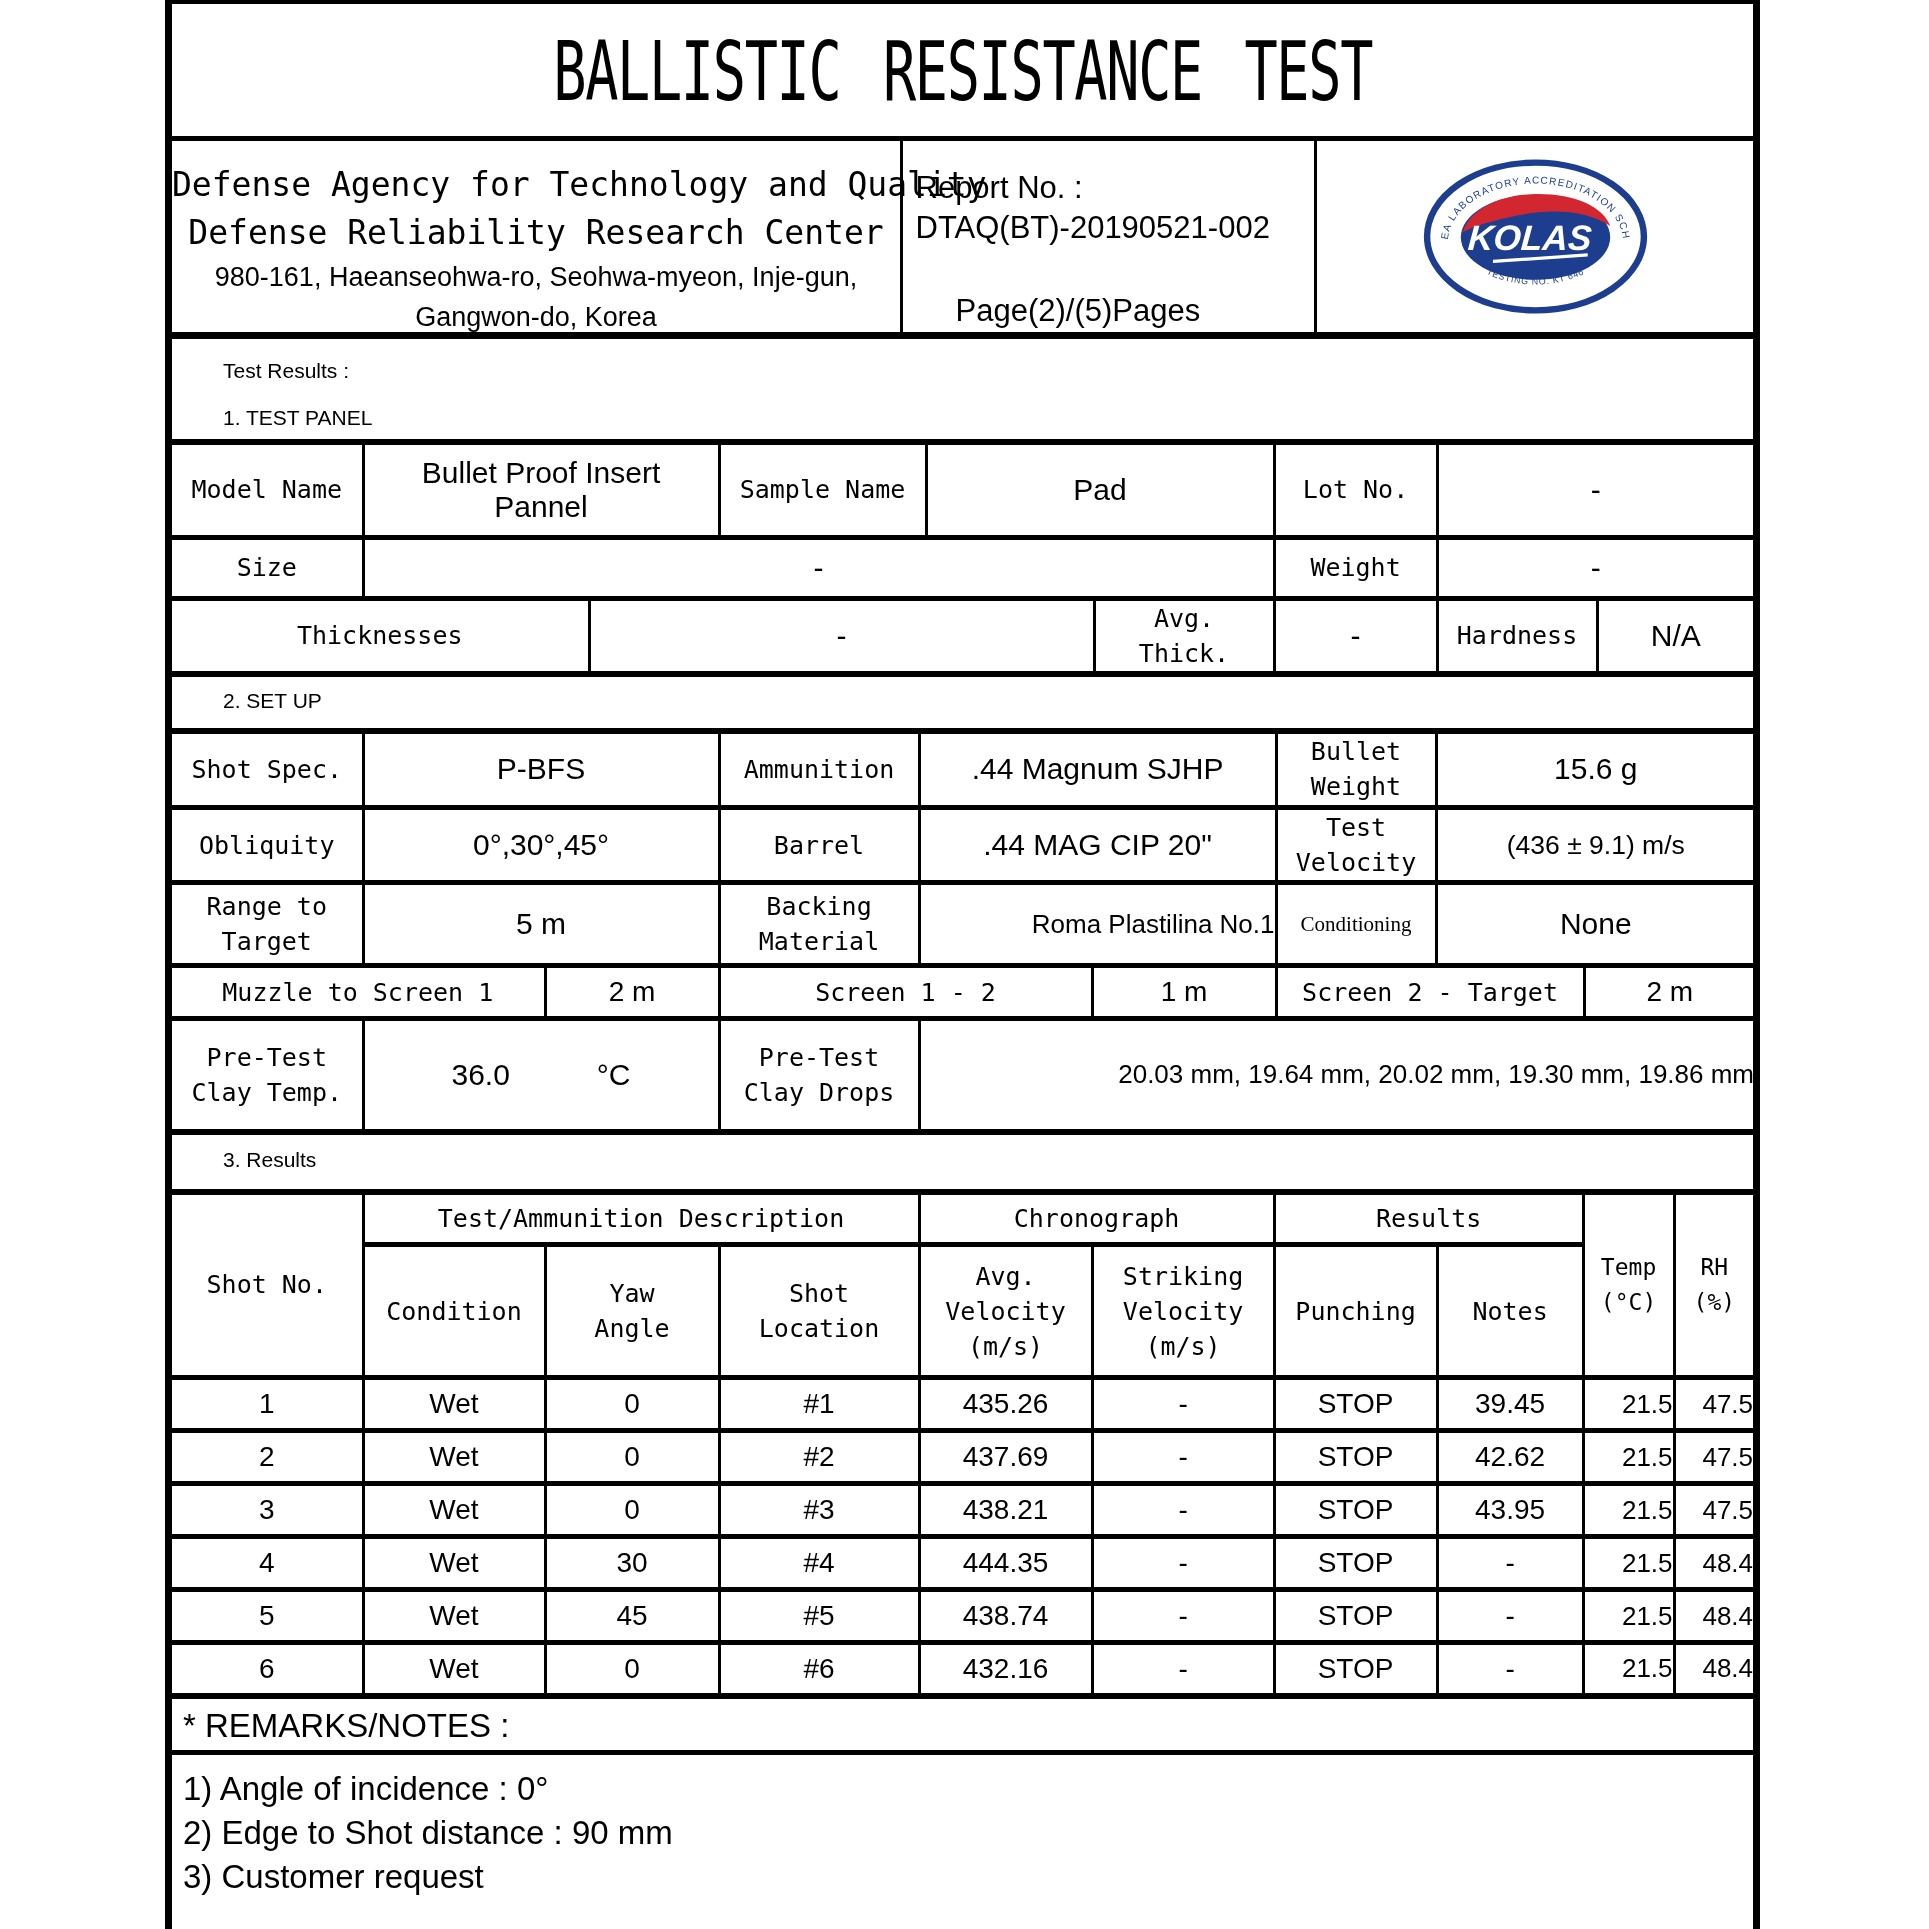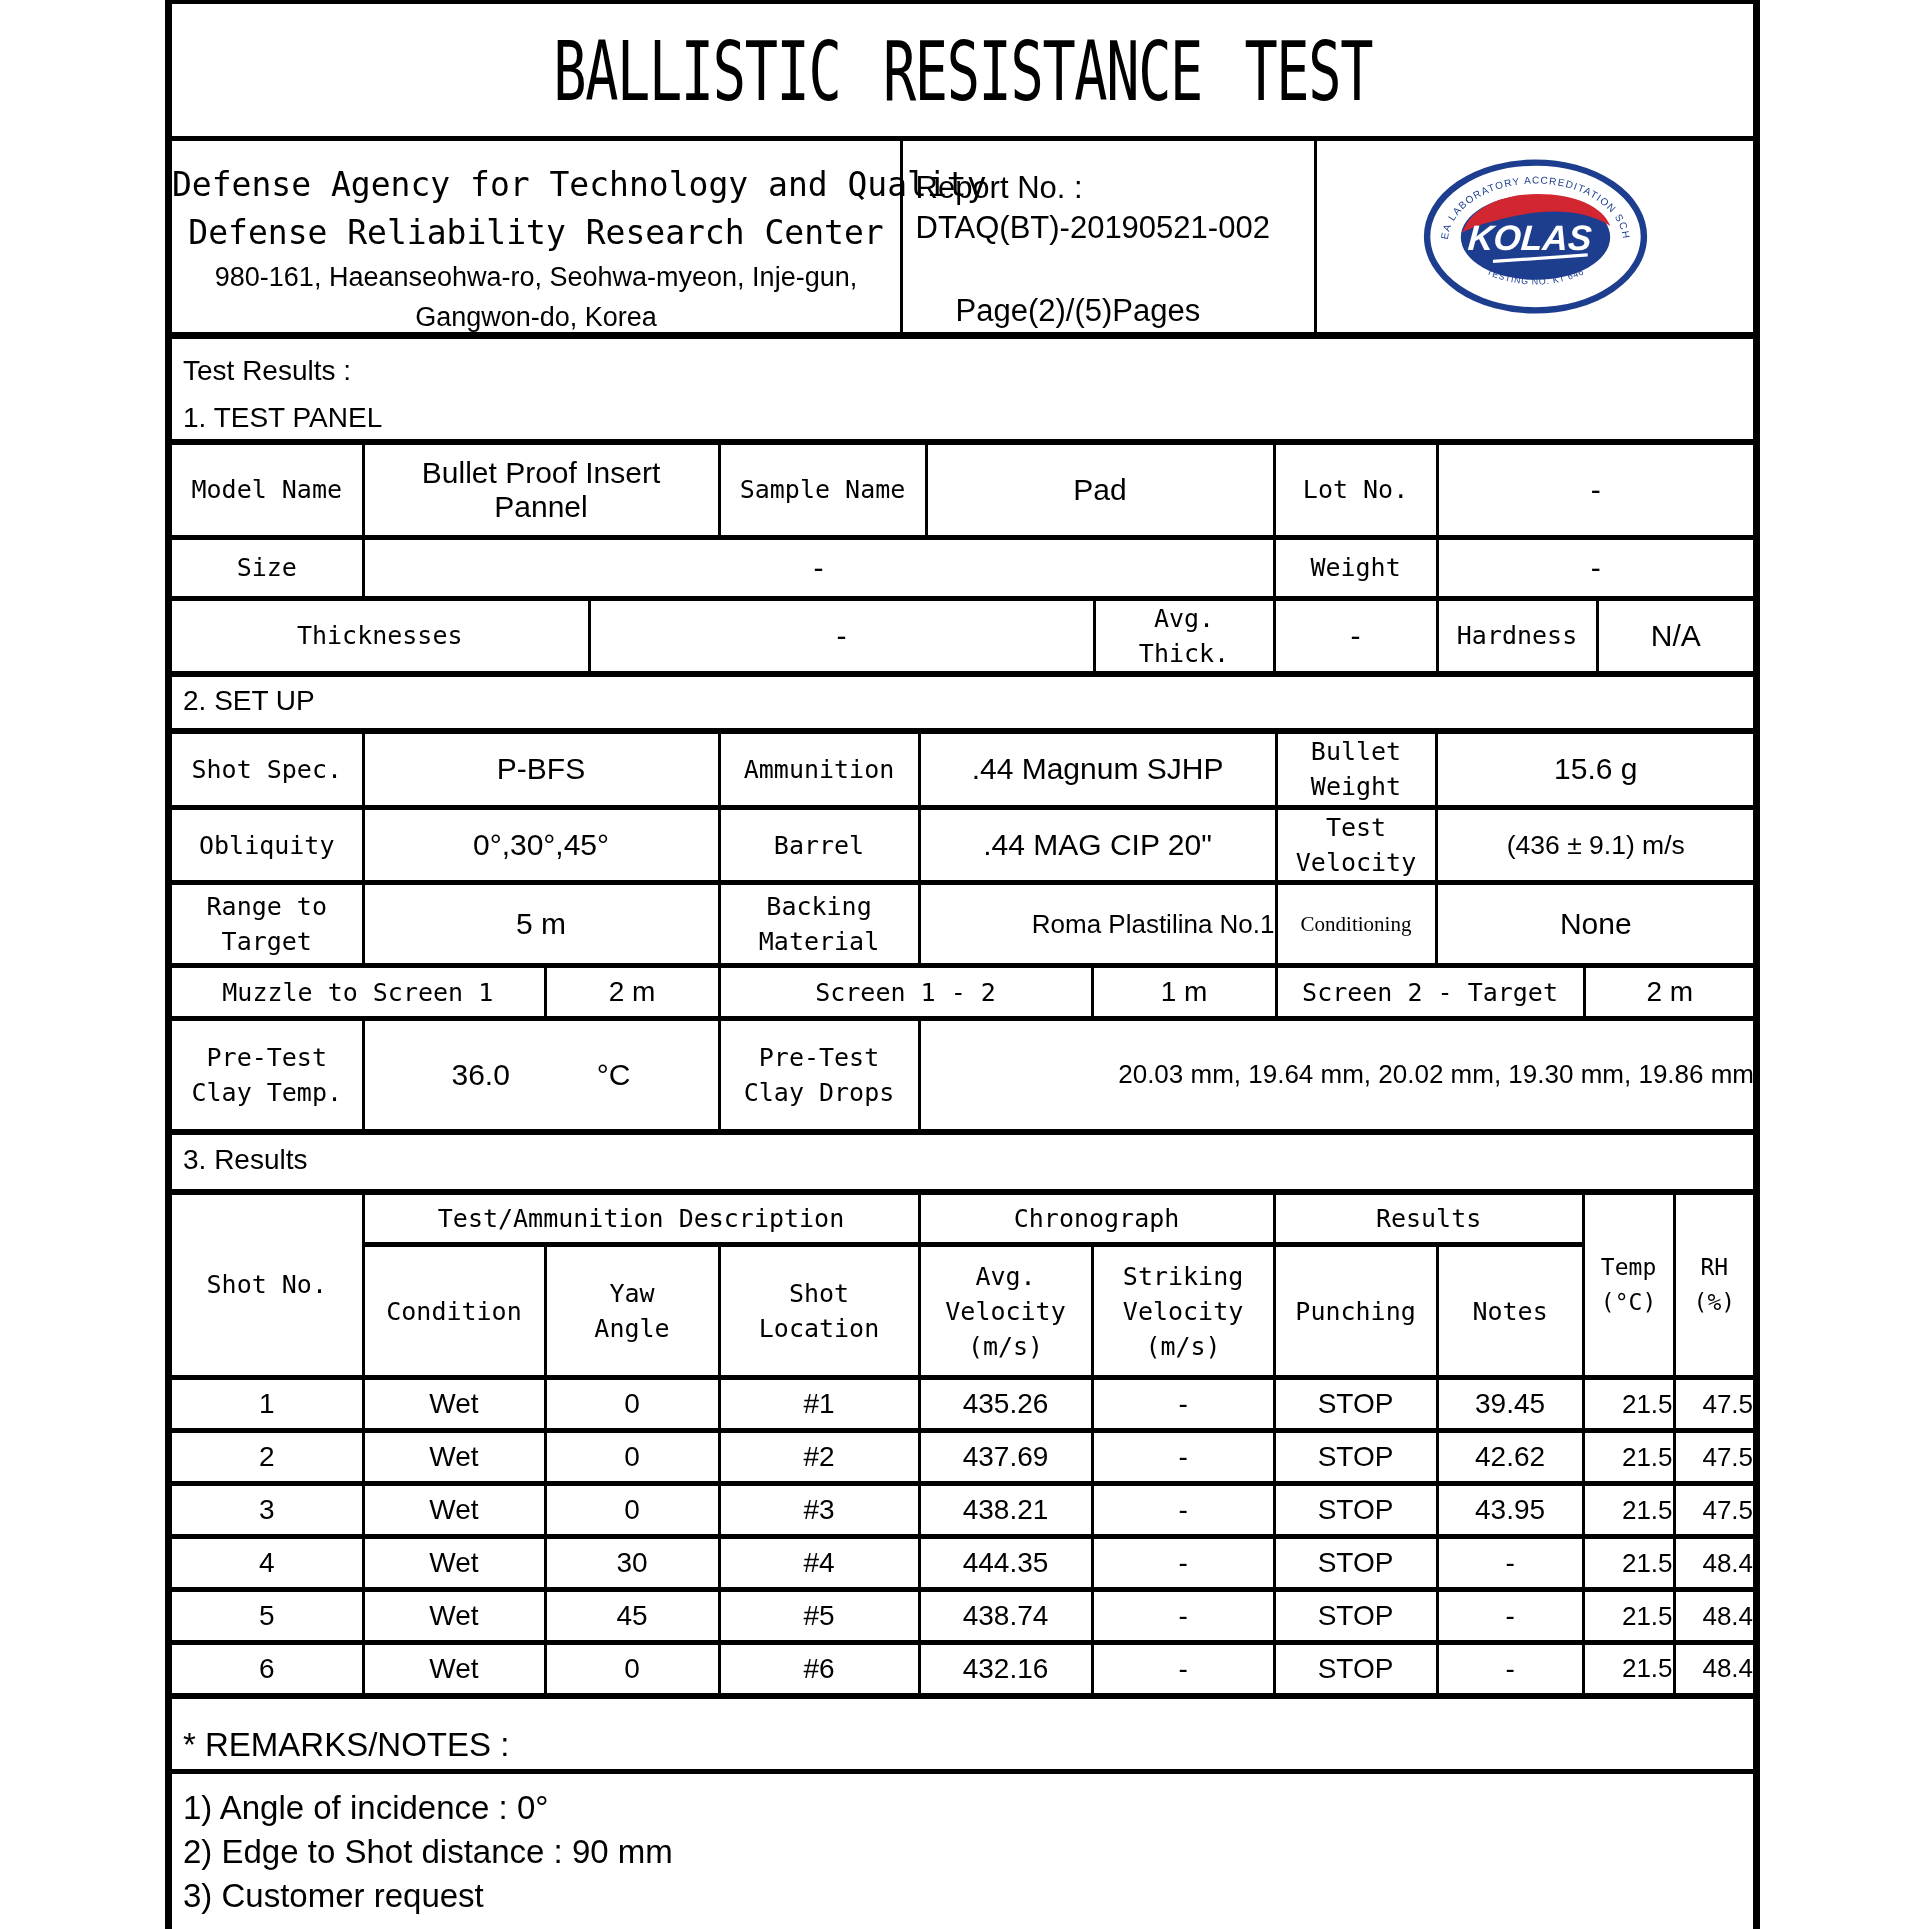--- a/index.html
+++ b/index.html
@@ -14,25 +14,25 @@
   
   .header-box{height:191px;border-bottom:7px solid #000;display:flex;}
   .agency-cell{width:731px;border-right:3.9px solid #000;text-align:center;padding-top:20px;box-sizing:border-box;}
   .agency-big{font-family:"DejaVu Sans Mono",monospace;font-size:33px;line-height:48px;white-space:nowrap;}
   .agency-small{font-size:27px;line-height:40px;}
   .report-cell{width:414px;border-right:3.9px solid #000;box-sizing:border-box;padding:26.5px 0 0 12.5px;font-size:31px;}
   .report-line{line-height:40px;white-space:nowrap;}
   .page-line{margin-top:45px;margin-left:40px;white-space:nowrap;}
   .logo-cell{flex:1;display:flex;align-items:center;justify-content:center;}
   
-  .bar{box-sizing:border-box;padding-left:11px;font-size:28px;}
+  .bar{box-sizing:border-box;padding-left:11px;font-size:21px;margin-left:40px;}
   .bar-two{height:100px;padding-top:7.8px;line-height:47px;}
   .bar-setup{height:51px;line-height:48px;}
   .bar-results{height:54px;line-height:50px;}
-  .remarks-title{height:56px;line-height:53px;border-bottom:5.4px solid #000;box-sizing:border-box;padding-left:11px;font-size:33px;margin-top:19px;}
+  .remarks-title{height:56px;line-height:53px;border-bottom:5.4px solid #000;box-sizing:border-box;padding-left:11px;font-size:33px;}
   .remarks-body{height:202px;box-sizing:border-box;padding:12.5px 0 0 11px;font-size:33px;line-height:44px;}
   
   table{border-collapse:collapse;table-layout:fixed;width:1581px;
         border-top:6.2px solid #000;border-bottom:6.2px solid #000;}
   td{border:3.9px solid #000;border-top-width:5.4px;border-bottom-width:5.4px;
      text-align:center;vertical-align:middle;overflow:hidden;white-space:pre-line;padding:0;}
   td:first-child{border-left:0;}
   td:last-child{border-right:0;}
   .t-label{font-family:"DejaVu Sans Mono",monospace;font-size:25px;line-height:35px;}
   .t-value{font-size:30px;}

